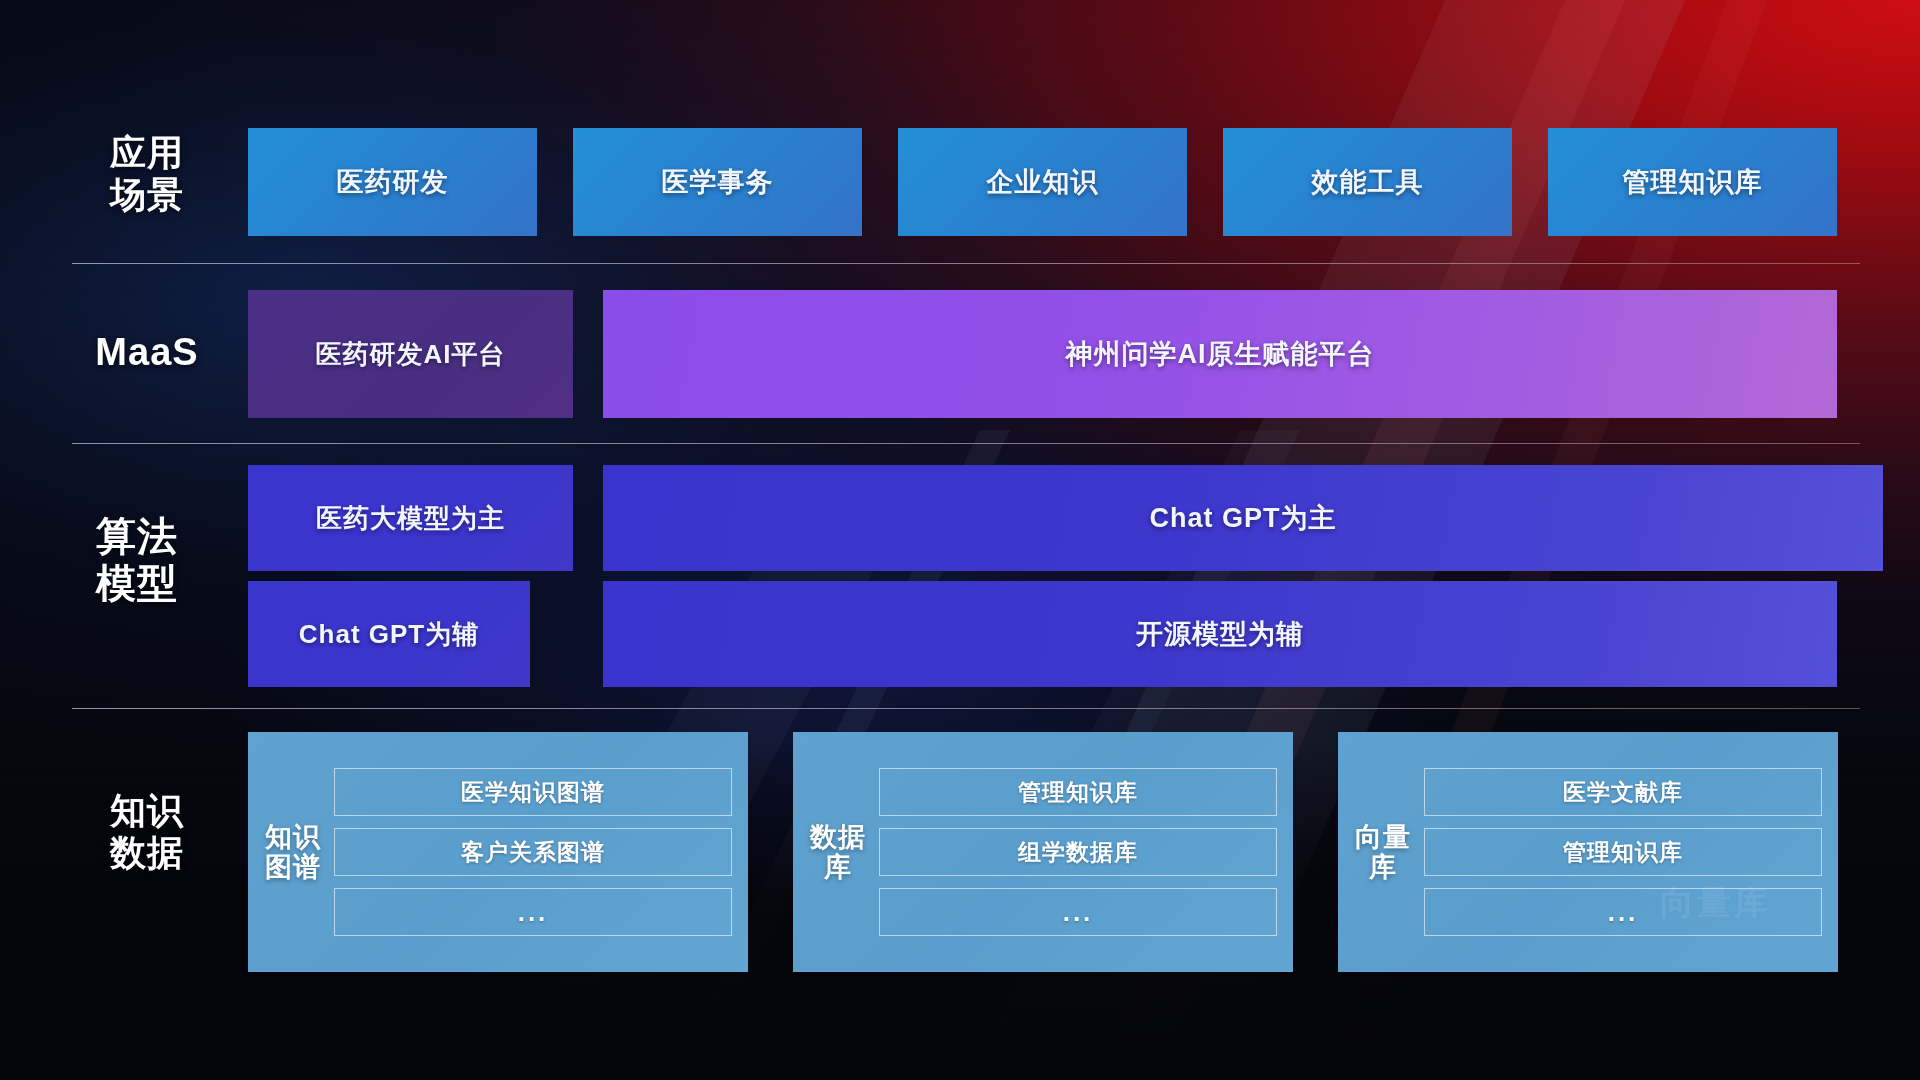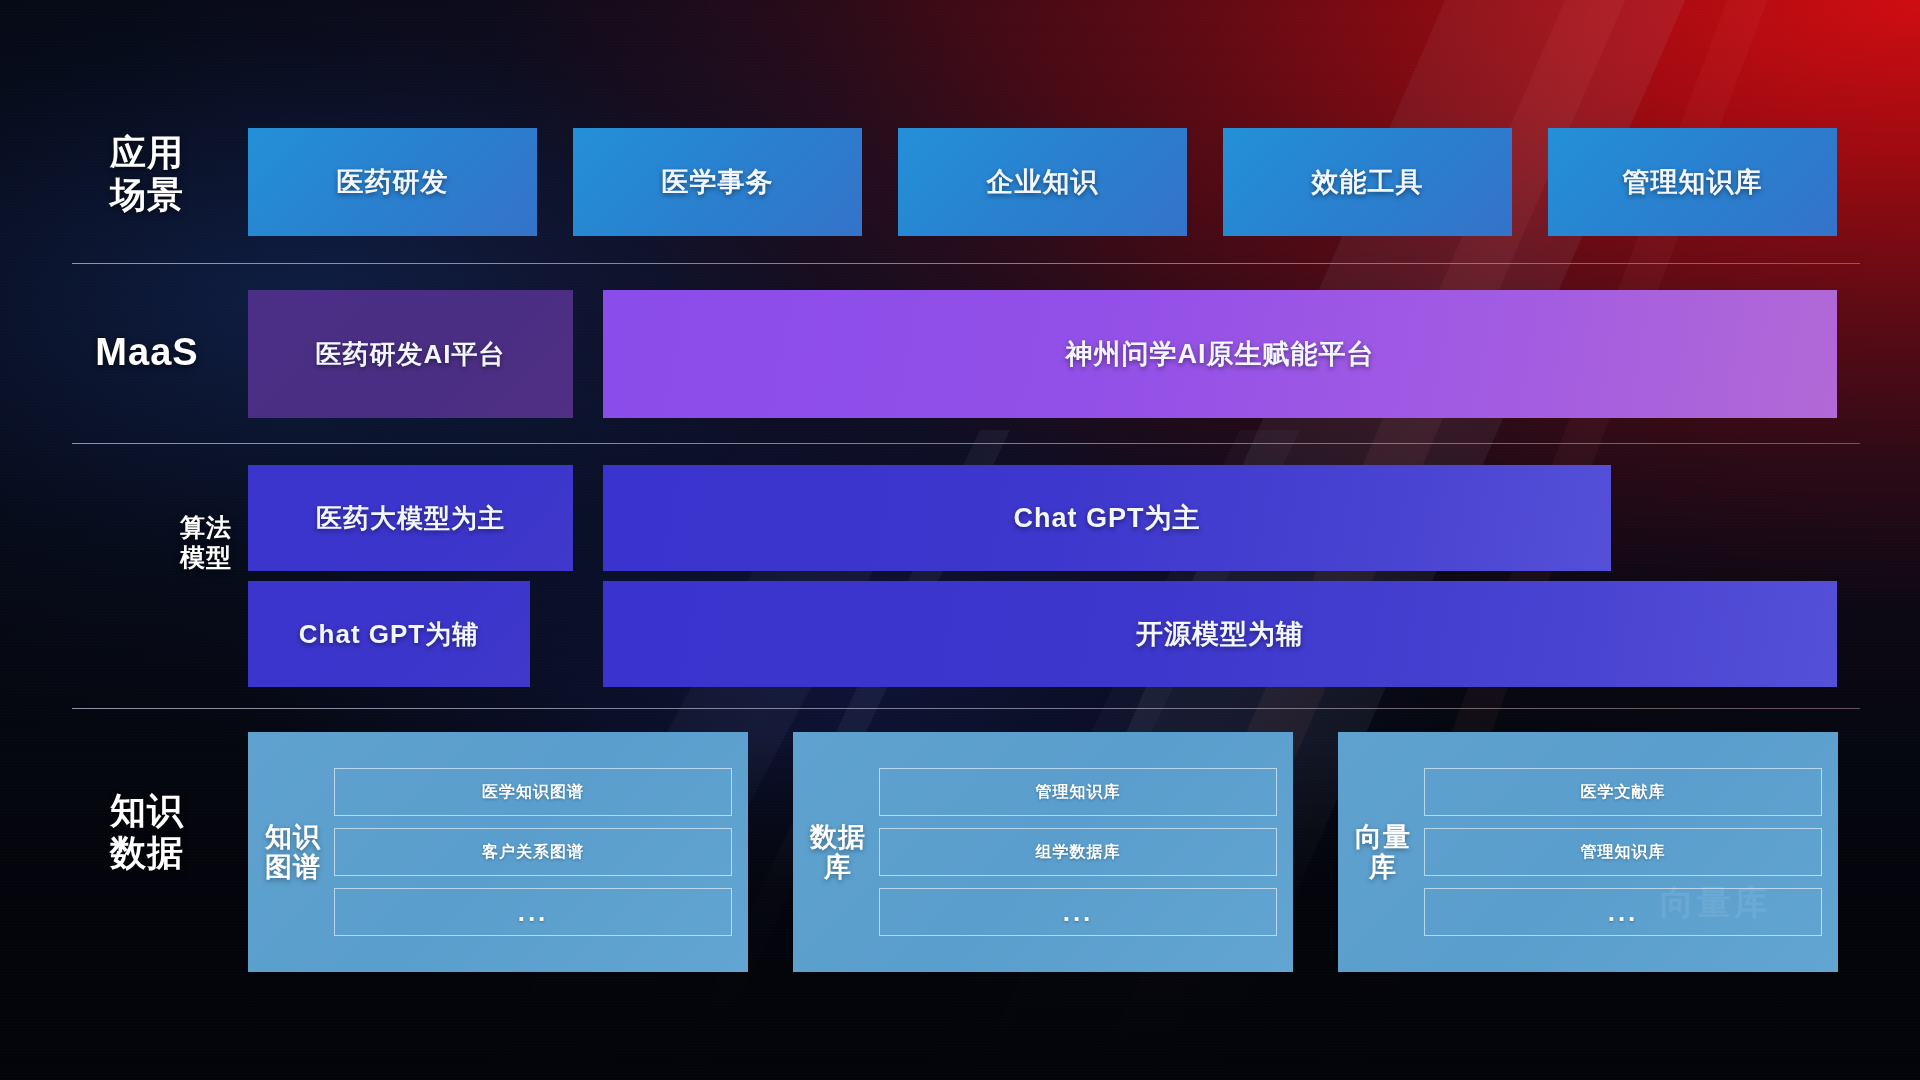--- a/index.html
+++ b/index.html
@@ -112,21 +112,21 @@
     flex:1 1 auto;
     display:flex; flex-direction:column;
     gap:12px;
     margin-left:10px;
   }
   .kitem{
     height:48px;
     border:1px solid rgba(255,255,255,.58);
     display:flex; align-items:center; justify-content:center;
     color:#ffffff;
-    font-size:16px;
+    font-size:23px;
     font-weight:700;
     letter-spacing:1px;
     text-shadow:0 1px 3px rgba(0,0,0,.3);
   }
   .kitem.dots{ font-size:26px; letter-spacing:3px; font-weight:700; }
 
   .watermark{
     position:absolute;
     color:rgba(255,255,255,.085);
     font-size:34px; font-weight:700; letter-spacing:3px;
@@ -196,33 +196,33 @@
 
   <div class="box maas-left" style="left:248px; top:290px; width:325px; height:128px;">
     <span>医药研发AI平台</span>
   </div>
   <div class="box maas-right" style="left:603px; top:290px; width:1234px; height:128px;">
     <span>神州问学AI原生赋能平台</span>
   </div>
 
   <div class="row-divider" style="top:443px;"></div>
 
-  <div class="row-label" style="left:62px; top:513px; font-size:25px;text-align:right;">
+  <div class="row-label" style="left:52px; top:513px; font-size:40px;">
     <span class="l1">算法</span>
     <span class="l2">模型</span>
   </div>
 
   <div class="box algo-left" style="left:248px; top:465px; width:325px; height:106px;font-family:Liberation Serif, serif;">
     <span>医药大模型为主</span>
   </div>
   <div class="box algo-left" style="left:248px; top:581px; width:282px; height:106px;">
     <span>Chat GPT为辅</span>
   </div>
 
-  <div class="box algo-right" style="left:603px; top:465px; width:1008px; height:106px;">
+  <div class="box algo-right" style="left:603px; top:465px; width:1280px; height:106px;">
     <span>Chat GPT为主</span>
   </div>
   <div class="box algo-right" style="left:603px; top:581px; width:1234px; height:106px;">
     <span>开源模型为辅</span>
   </div>
 
   <div class="row-divider" style="top:708px;"></div>
 
   <div class="row-label" style="left:62px; top:790px; font-size:36px;">
     <span class="l1">知识</span>

